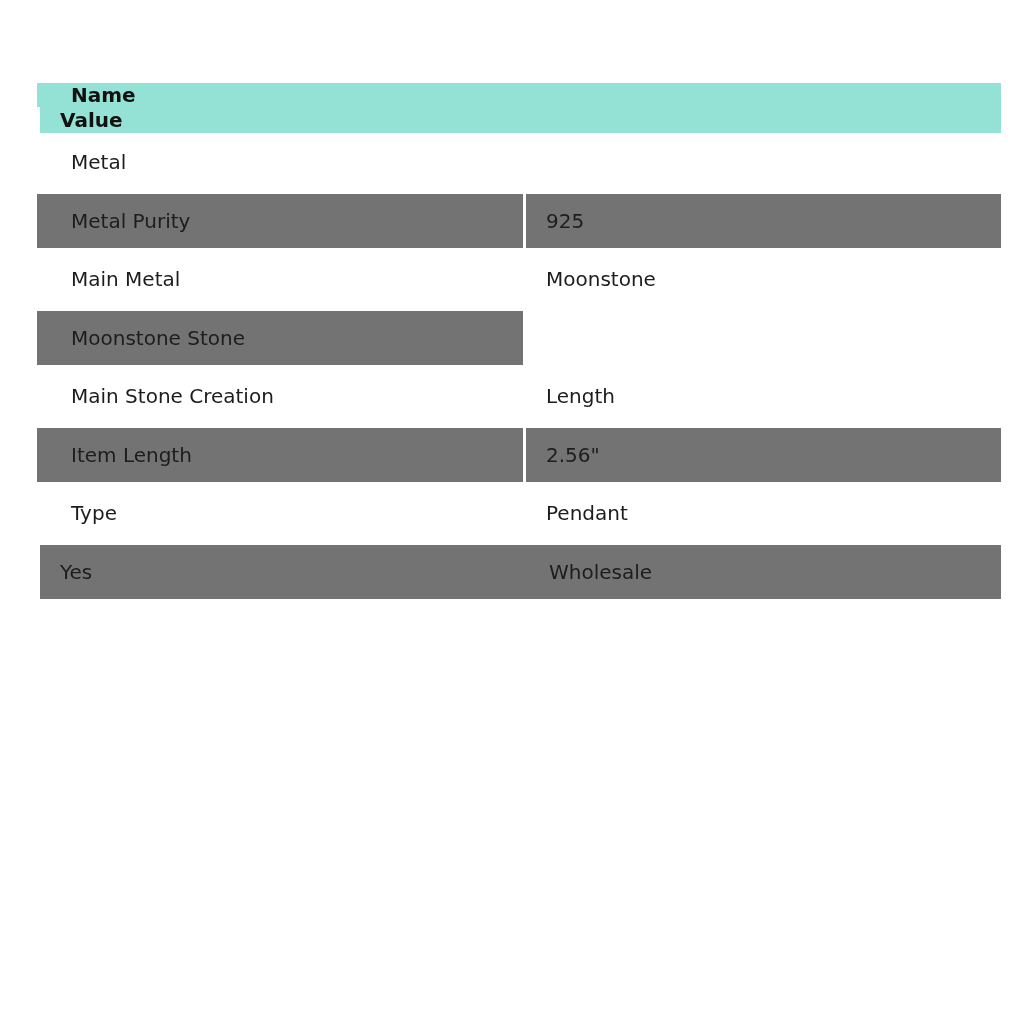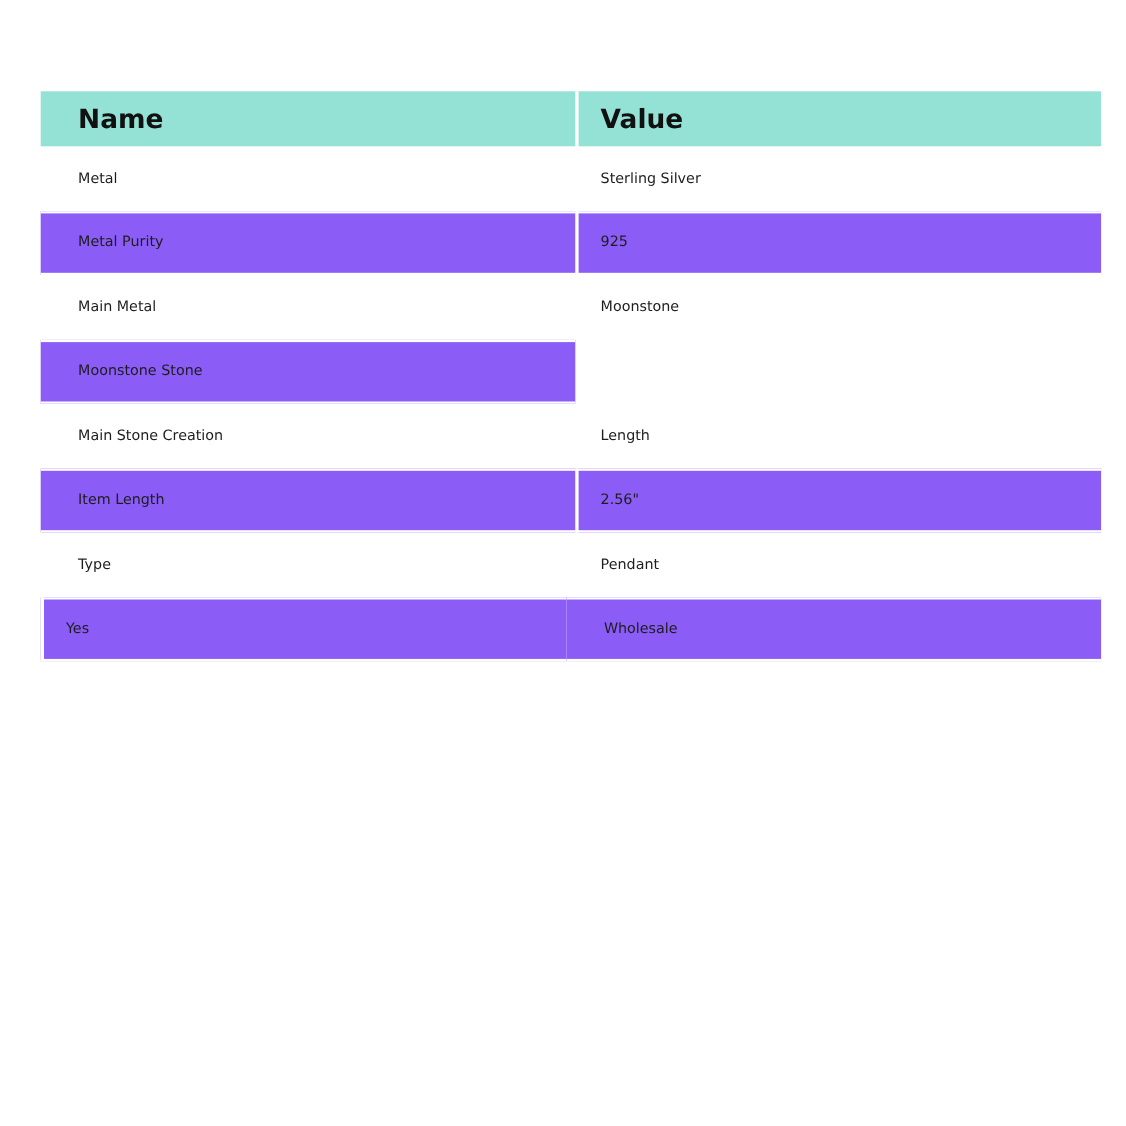--- a/index.html
+++ b/index.html
@@ -15,32 +15,33 @@
     position: absolute;
     left: 37px;
     top: 83px;
     width: 964px;
     color: #1d1d1d;
   }
   .thead {
     display: flex;
     height: 50px;
     background: #94e2d5;
-    font-size: 24px;
+    font-size: 20px;
     font-weight: 600;
     color: #111111;
+    flex-direction: column;
   }
   .tr {
     display: flex;
     height: 58.5px;
-    font-size: 13px;
+    font-size: 20px;
     font-weight: 400;
   }
   .tr.alt .td {
-    background: #8b5cf6;
+    background: #737373;
     border-top: 2px solid #ffffff;
     border-bottom: 2px solid #ffffff;
   }
   .th, .td {
     display: flex;
     align-items: center;
   }
   .col-name {
     width: 486px;
     padding-left: 34px;
@@ -59,21 +60,20 @@
 
 <div class="spec-table">
 
   <div class="thead">
     <div class="th col-name">Name</div>
     <div class="th col-value">Value</div>
   </div>
 
   <div class="tr">
     <div class="td col-name">Metal</div>
-    <div class="td col-value">Sterling Silver</div>
   </div>
 
   <div class="tr alt">
     <div class="td col-name">Metal Purity</div>
     <div class="td col-value">925</div>
   </div>
 
   <div class="tr">
     <div class="td col-name">Main Metal</div>
     <div class="td col-value">Moonstone</div>

